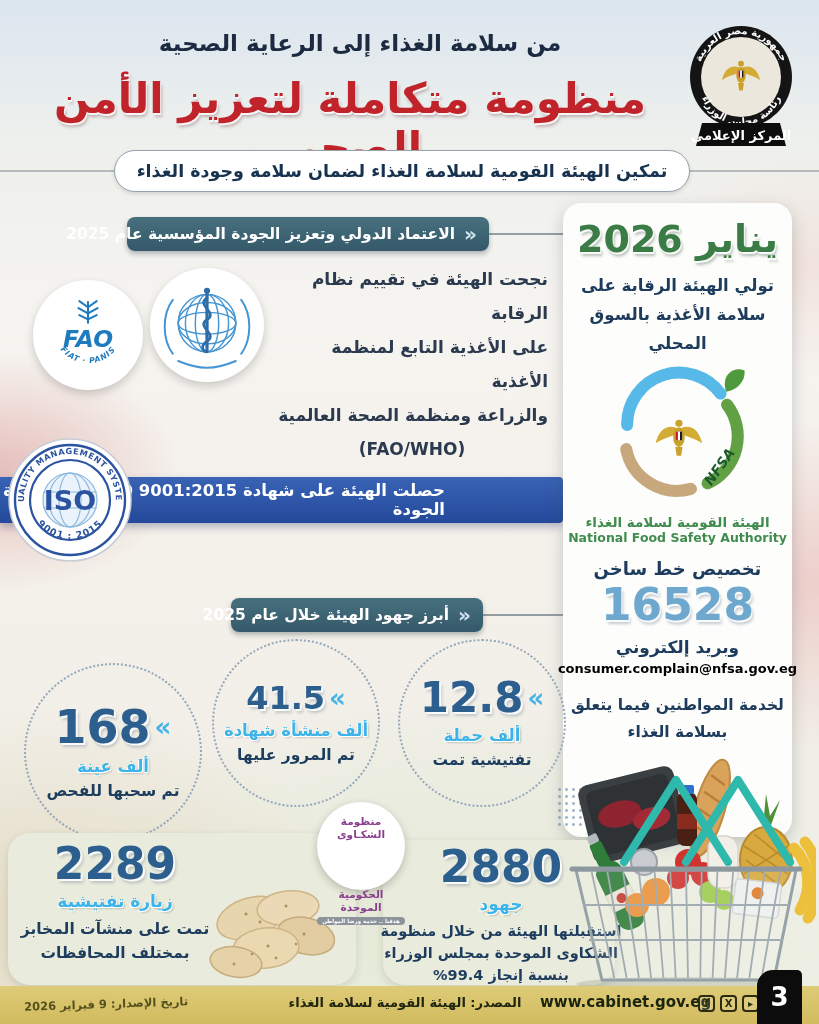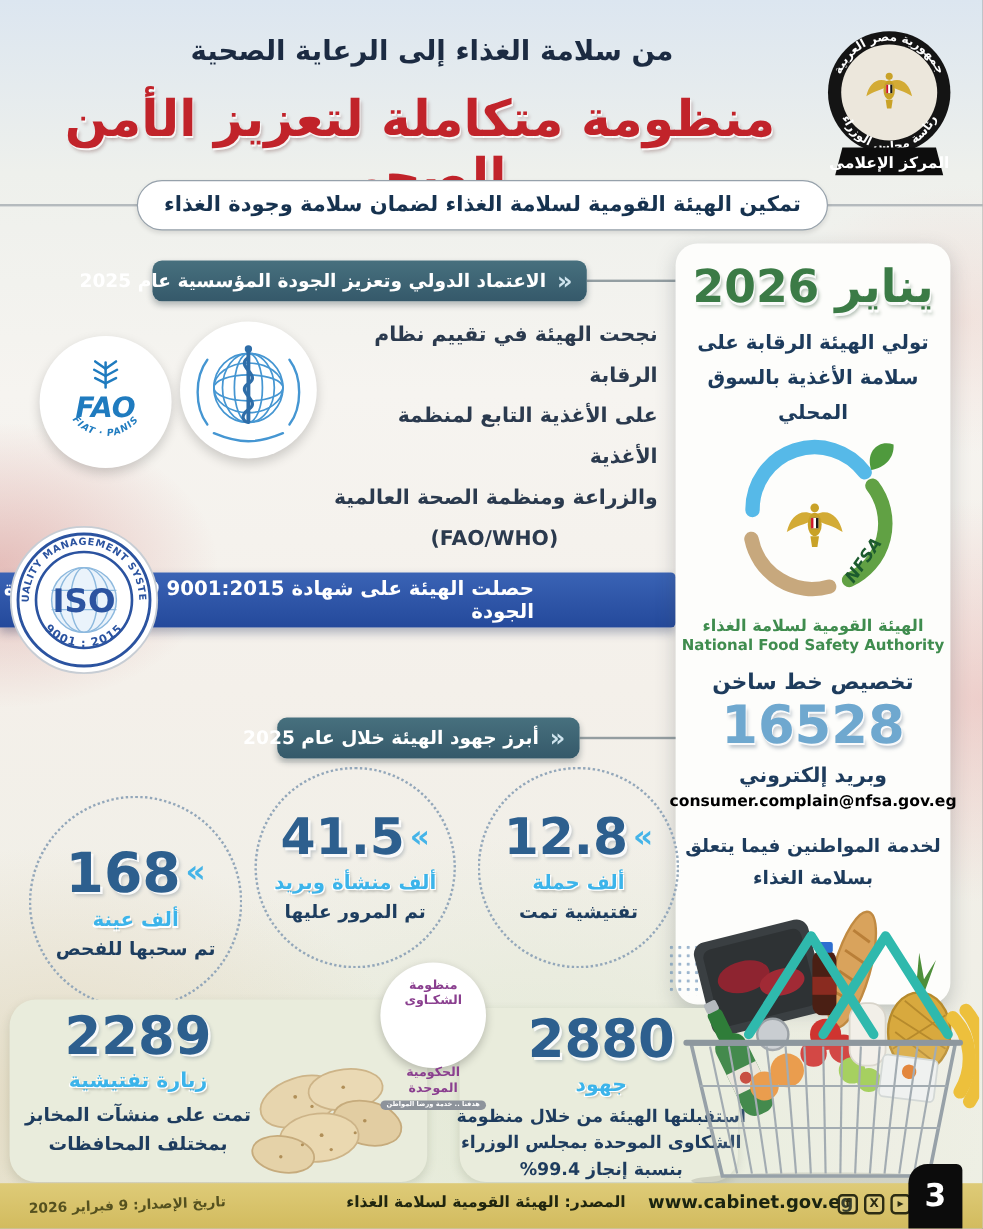--- a/index.html
+++ b/index.html
@@ -256,24 +256,24 @@
   <div class="abs stat" style="left:24px;top:663px;width:178px;height:178px;">
     <div class="numrow">
       <span class="num">168</span>
       <span class="chev">«</span>
     </div>
     <div class="unit">ألف عينة</div>
     <div class="desc">تم سحبها للفحص</div>
   </div>
   <div class="abs stat" style="left:212px;top:639px;width:168px;height:168px;">
     <div class="numrow">
-      <span class="num" style="font-size:42px">41.5</span>
+      <span class="num" style="font-size:32px">41.5</span>
       <span class="chev">«</span>
     </div>
-    <div class="unit">ألف منشأة وبريد</div>
+    <div class="unit">ألف منشأة شهادة</div>
     <div class="desc">تم المرور عليها</div>
   </div>
   <div class="abs stat" style="left:398px;top:639px;width:168px;height:168px;">
     <div class="numrow">
       <span class="num" style="font-size:42px">12.8</span>
       <span class="chev">«</span>
     </div>
     <div class="unit">ألف حملة</div>
     <div class="desc">تفتيشية تمت</div>
   </div>

